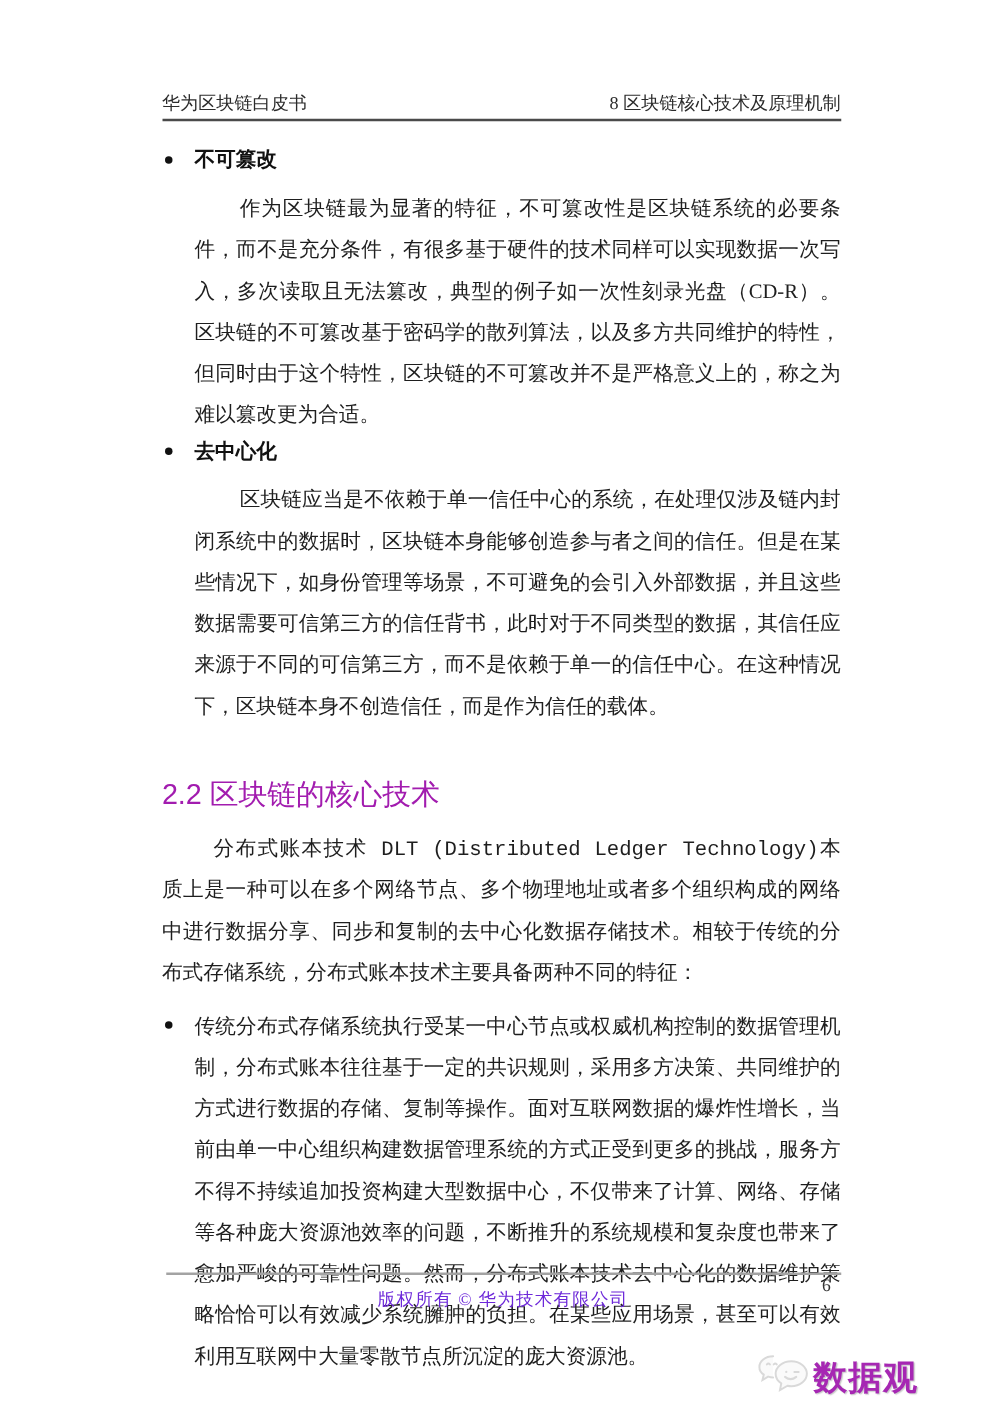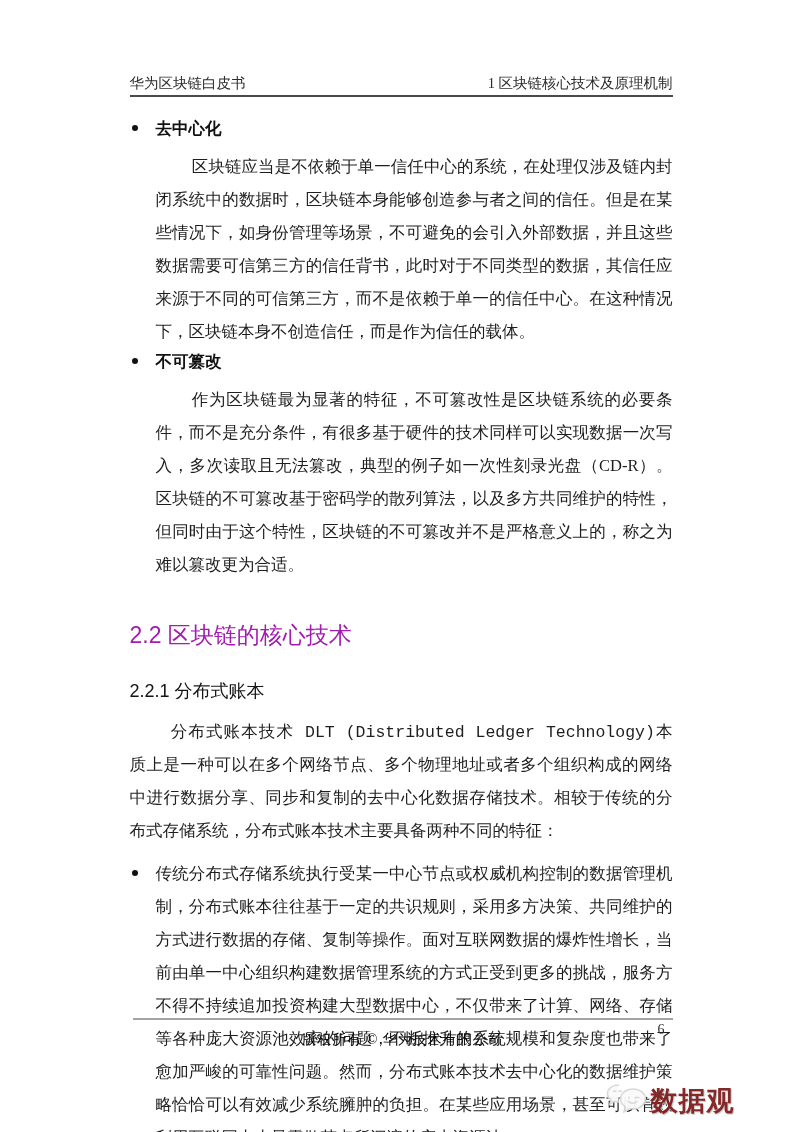--- a/index.html
+++ b/index.html
@@ -107,72 +107,71 @@
     right: 8px;
     top: 4px;
     font-size: 14px;
     color: #333;
   }
   .copyright {
     margin-top: 11px;
     text-align: center;
     font-size: 14px;
     letter-spacing: 1px;
-    color: #000000;
+    color: #6d28d9;
   }
   
   .watermark {
     position: absolute;
     right: 10px;
     top: 1081px;
     display: flex;
     align-items: center;
     gap: 4px;
     opacity: 0.95;
   }
   .wm-text {
     font-family: "Liberation Sans", "DejaVu Sans", sans-serif;
     font-weight: 700;
     font-size: 27px;
     letter-spacing: 1px;
-    color: #7f1d1d;
+    color: #a21caf;
     text-shadow: 1px 1px 1px #c2c2c2, -1px -1px 0 #ffffff;
   }
 </style>
 </head>
 <body>
 
 <div class="page">
   <div class="content">
 
     <div class="hdr-row">
       <span>华为区块链白皮书</span>
-      <span>1 区块链核心技术及原理机制</span>
+      <span>8 区块链核心技术及原理机制</span>
     </div>
     <hr class="hdr-rule">
+
+    <div class="feature-bullet">
+      <div class="bullet-head">
+        <span class="dot"></span>
+        <span>不可篡改</span>
+      </div>
+      <p class="body-p bullet-body">作为区块链最为显著的特征，不可篡改性是区块链系统的必要条件，而不是充分条件，有很多基于硬件的技术同样可以实现数据一次写入，多次读取且无法篡改，典型的例子如一次性刻录光盘（CD-R）。区块链的不可篡改基于密码学的散列算法，以及多方共同维护的特性，但同时由于这个特性，区块链的不可篡改并不是严格意义上的，称之为难以篡改更为合适。</p>
+    </div>
 
     <div class="feature-bullet">
       <div class="bullet-head">
         <span class="dot"></span>
         <span>去中心化</span>
       </div>
       <p class="body-p bullet-body">区块链应当是不依赖于单一信任中心的系统，在处理仅涉及链内封闭系统中的数据时，区块链本身能够创造参与者之间的信任。但是在某些情况下，如身份管理等场景，不可避免的会引入外部数据，并且这些数据需要可信第三方的信任背书，此时对于不同类型的数据，其信任应来源于不同的可信第三方，而不是依赖于单一的信任中心。在这种情况下，区块链本身不创造信任，而是作为信任的载体。</p>
     </div>
 
-    <div class="feature-bullet">
-      <div class="bullet-head">
-        <span class="dot"></span>
-        <span>不可篡改</span>
-      </div>
-      <p class="body-p bullet-body">作为区块链最为显著的特征，不可篡改性是区块链系统的必要条件，而不是充分条件，有很多基于硬件的技术同样可以实现数据一次写入，多次读取且无法篡改，典型的例子如一次性刻录光盘（CD-R）。区块链的不可篡改基于密码学的散列算法，以及多方共同维护的特性，但同时由于这个特性，区块链的不可篡改并不是严格意义上的，称之为难以篡改更为合适。</p>
-    </div>
-
     <h1 class="h-section">2.2 区块链的核心技术</h1>
 
-    <h2 class="h-subsection">2.2.1 分布式账本</h2>
 
     <p class="body-p intro-p">分布式账本技术 DLT (Distributed Ledger Technology)本质上是一种可以在多个网络节点、多个物理地址或者多个组织构成的网络中进行数据分享、同步和复制的去中心化数据存储技术。相较于传统的分布式存储系统，分布式账本技术主要具备两种不同的特征：</p>
 
     <div class="hang-bullet">
       <span class="dot"></span>
       <p class="body-p">传统分布式存储系统执行受某一中心节点或权威机构控制的数据管理机制，分布式账本往往基于一定的共识规则，采用多方决策、共同维护的方式进行数据的存储、复制等操作。面对互联网数据的爆炸性增长，当前由单一中心组织构建数据管理系统的方式正受到更多的挑战，服务方不得不持续追加投资构建大型数据中心，不仅带来了计算、网络、存储等各种庞大资源池效率的问题，不断推升的系统规模和复杂度也带来了愈加严峻的可靠性问题。然而，分布式账本技术去中心化的数据维护策略恰恰可以有效减少系统臃肿的负担。在某些应用场景，甚至可以有效利用互联网中大量零散节点所沉淀的庞大资源池。</p>
     </div>
 
   </div>
 

